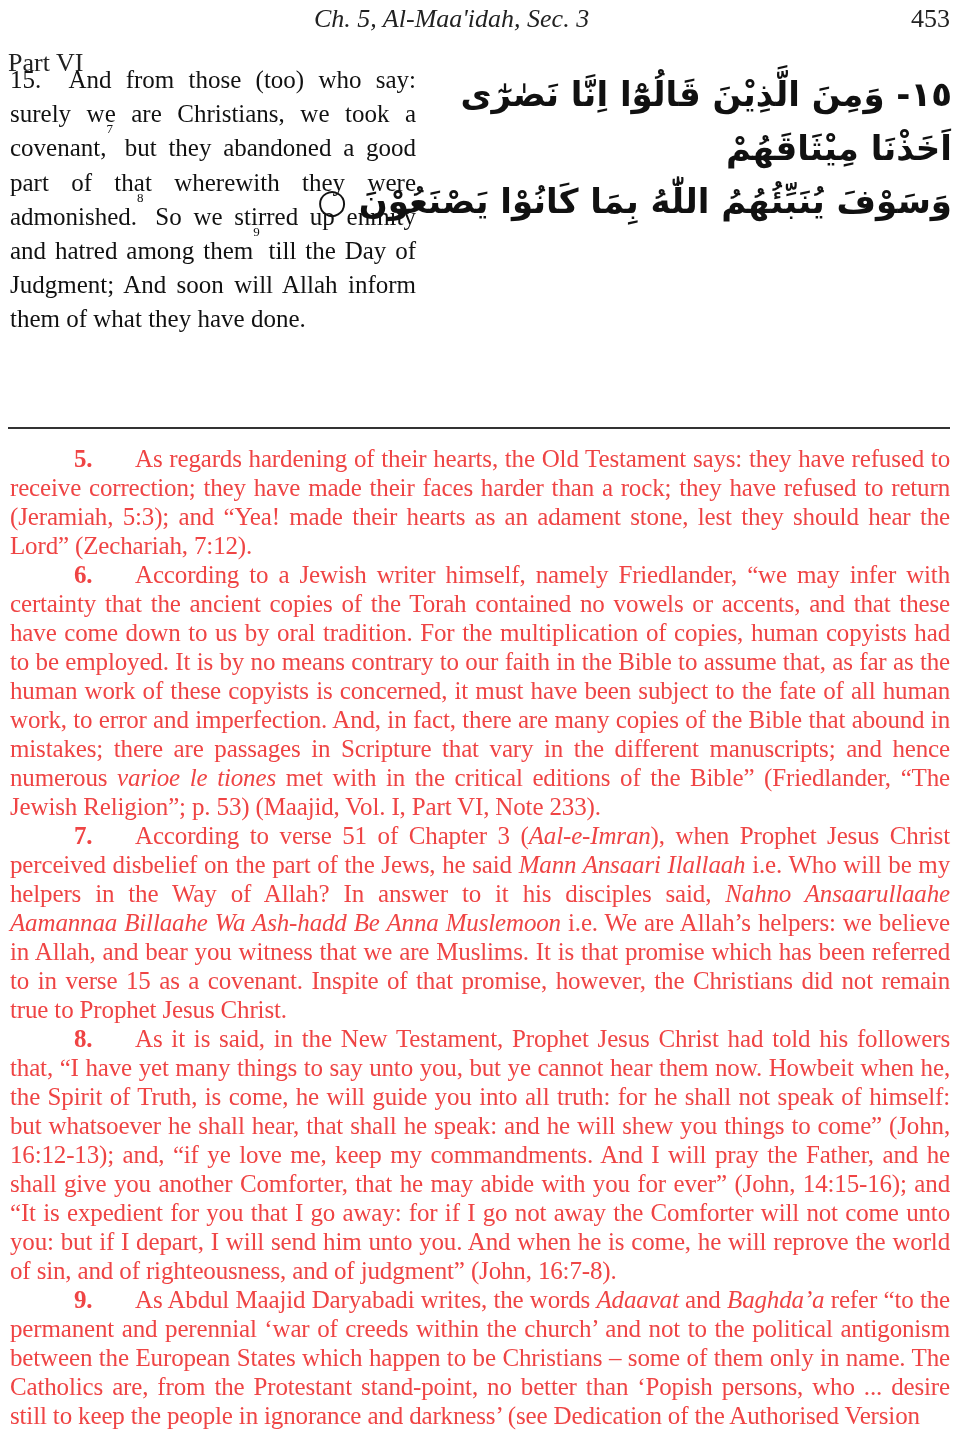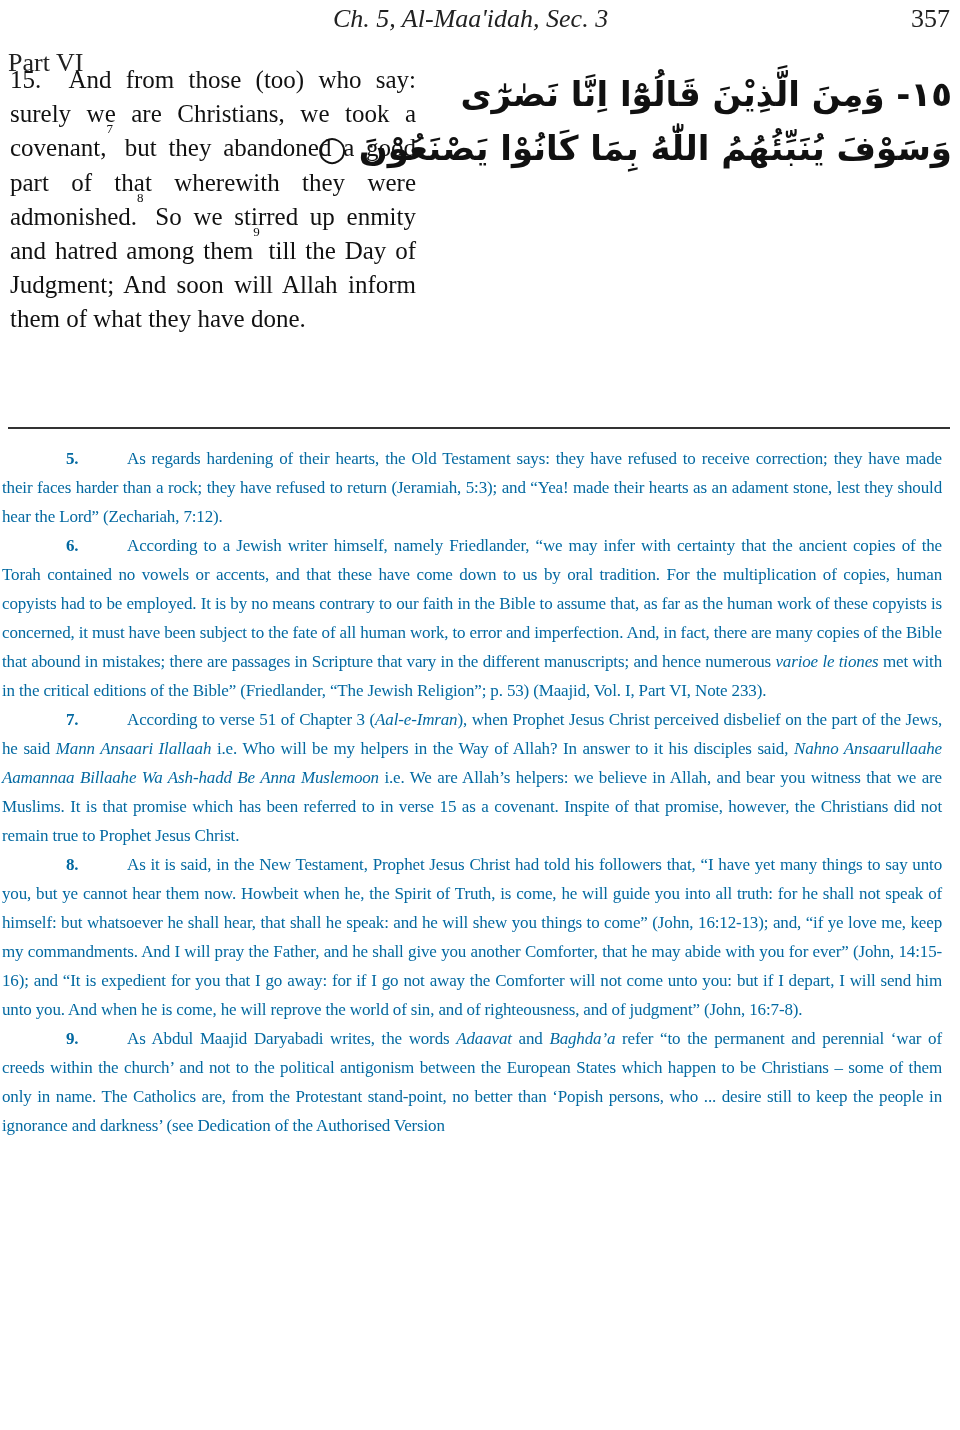--- a/index.html
+++ b/index.html
@@ -5,21 +5,21 @@
   html, body { margin: 0; padding: 0; background: #ffffff; }
   body {
     width: 960px; height: 1430px; overflow: hidden; position: relative;
     font-family: "Liberation Serif", "DejaVu Serif", serif; color: #1a1a1a;
   }
   .header {
     position: absolute; left: 8px; right: 10px; top: 2px; height: 34px;
     font-size: 26px; line-height: 34px; color: #222;
   }
   .header .part { position: absolute; left: 0; top: 0; margin-top: 44px; }
-  .header .chapter { position: absolute; left: 306px; top: 0; font-style: italic; margin-left: 19px; }
+  .header .chapter { position: absolute; left: 306px; top: 0; font-style: italic; }
   .header .page { position: absolute; right: 0; top: 0; }
 
   .verse-en {
     position: absolute; left: 10px; top: 63px; width: 406px;
     font-weight: normal; font-size: 25px; line-height: 34.2px;
     text-align: justify; text-align-last: left; color: #111;
   }
   .verse-en sup { font-size: 13px; vertical-align: top; position: relative; top: -2px; line-height: 0; }
 
   .verse-ar {
@@ -29,41 +29,42 @@
     font-size: 34px; line-height: 53.5px; color: #111;
   }
   .verse-ar .line { display: block; white-space: nowrap; }
 
   .divider {
     position: absolute; left: 8px; right: 10px; top: 427px; height: 0;
     border-top: 2px solid #333;
   }
 
   .notes {
-    position: absolute; left: 2px; top: 444px; width: 940px;
-    font-size: 17px; line-height: 29px; text-align: justify; color: #0369a1;
+    position: absolute; left: 10px; top: 444px; width: 940px;
+    font-size: 25px; line-height: 29px; text-align: justify; color: #ef4444;
     letter-spacing: -0.15px;
   }
   .note { margin: 0; text-indent: 64px; }
   .note .num { font-weight: bold; display: inline-block; width: 61px; text-indent: 0; }
   .note i { font-style: italic; }
 </style>
 </head>
 <body>
 
 <div class="header">
   <span class="part">Part VI</span>
   <span class="chapter">Ch. 5, Al-Maa'idah, Sec. 3</span>
-  <span class="page">357</span>
+  <span class="page">453</span>
 </div>
 
 <div class="verse-en"><span>15.</span>&nbsp; <span>And from those (too) who say: surely we are Christians, we took a covenant,</span><sup>7</sup><span> but they abandoned a good part of that wherewith they were admonished.</span><sup>8</sup><span> So we stirred up enmity and hatred among them</span><sup>9</sup><span> till the Day of Judgment; And soon will Allah inform them of what they have done.</span></div>
 
 <div class="verse-ar">
   <span class="line">١٥- وَمِنَ الَّذِيْنَ قَالُوْٓا اِنَّا نَصٰرٰٓى</span>
+  <span class="line">اَخَذْنَا مِيْثَاقَهُمْ</span>
   <span class="line">وَسَوْفَ يُنَبِّئُهُمُ اللّٰهُ بِمَا كَانُوْا يَصْنَعُوْنَ ○</span>
 </div>
 
 <div class="divider"></div>
 
 <div class="notes">
   <p class="note"><span class="num">5.</span><span>As regards hardening of their hearts, the Old Testament says: they have refused to receive correction; they have made their faces harder than a rock; they have refused to return (Jeramiah, 5:3); and “Yea! made their hearts as an adament stone, lest they should hear the Lord” (Zechariah, 7:12).</span></p>
 
   <p class="note"><span class="num">6.</span><span>According to a Jewish writer himself, namely Friedlander, “we may infer with certainty that the ancient copies of the Torah contained no vowels or accents, and that these have come down to us by oral tradition. For the multiplication of copies, human copyists had to be employed. It is by no means contrary to our faith in the Bible to assume that, as far as the human work of these copyists is concerned, it must have been subject to the fate of all human work, to error and imperfection. And, in fact, there are many copies of the Bible that abound in mistakes; there are passages in Scripture that vary in the different manuscripts; and hence numerous </span><i>varioe le tiones</i><span> met with in the critical editions of the Bible” (Friedlander, “The Jewish Religion”; p. 53) (Maajid, Vol. I, Part VI, Note 233).</span></p>
 

